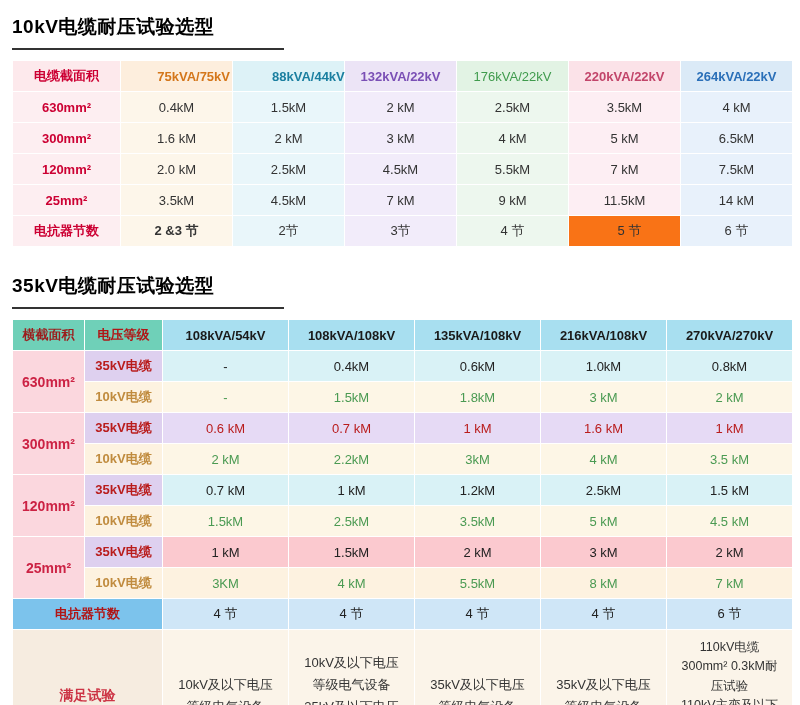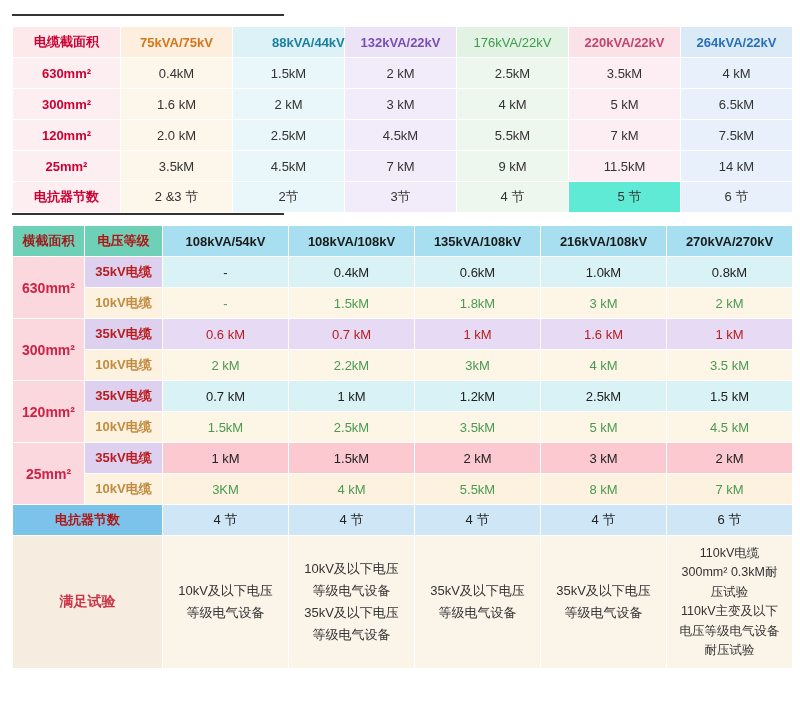--- a/index.html
+++ b/index.html
@@ -42,41 +42,41 @@
     text-align: center;
     font-size: 13px;
     padding: 6px 2px;
     font-weight: normal;
   }
   
   #t1 td {
     height: 18px;
   }
   #t1 .hdr0 { background:#fde9ec; color:#cc0033; font-weight:bold; font-size:13px;margin-top:24px; }
-  #t1 .hdr1 { background:#fdeedd; color:#d4761a; font-weight:bold; }
+  #t1 .hdr1 { background:#fdeedd; color:#d4761a; font-weight:bold;text-align:right; }
   #t1 .hdr2 { background:#ddf2f7; color:#1b7fa0; font-weight:bold;padding-left:39px; }
   #t1 .hdr3 { background:#ece4f6; color:#7a4fb5; font-weight:bold; }
   #t1 .hdr4 { background:#e2f3e4; color:#3f9b4d; font-weight:normal; }
   #t1 .hdr5 { background:#fbe2e8; color:#c2456a; font-weight:bold;text-align:center; }
   #t1 .hdr6 { background:#dbeaf7; color:#2a6fb8; font-weight:bold; }
 
   #t1 .c0 { background:#fdeef1; color:#cc0033; font-weight:bold; }
   #t1 .c1 { background:#fdf6ea; color:#333; }
   #t1 .c2 { background:#e9f6fa; color:#333; }
   #t1 .c3 { background:#f2ecfa; color:#333; }
   #t1 .c4 { background:#edf7ee; color:#333; }
   #t1 .c5 { background:#fdeef3; color:#333; }
   #t1 .c6 { background:#e8f1fb; color:#333; }
 
   #t1 .last0 { background:#fdeef1; color:#cc0033; font-weight:bold; }
-  #t1 .last1 { background:#fdf6ea; }
+  #t1 .last1 { background:#fdf6ea;font-weight:bold; }
   #t1 .last2 { background:#e9f6fa;margin-left:15px; }
   #t1 .last3 { background:#f2ecfa; }
   #t1 .last4 { background:#edf7ee; }
-  #t1 .last5 { background:#5eead4;padding-left:12px; }
+  #t1 .last5 { background:#f97316;padding-left:12px; }
   #t1 .last6 { background:#e8f1fb; }
 
   
   #t2 td {
     height: 16px;
     font-size: 13px;
   }
   #t2 .h-green { background:#6fd0b8; color:#9c1c1c; font-weight:bold; }
   #t2 .h-green2 { background:#6fd0b8; color:#b01616; font-weight:bold; }
   #t2 .h-blue { background:#a8dff0; color:#1a1a1a; font-weight:bold; }
@@ -92,20 +92,21 @@
   #t2 .reactor-label { background:#7cc3ec; color:#b01616; font-weight:bold; }
   #t2 .satisfy-label { background:#f6ece0; color:#cc3344; font-weight:bold; font-size:14px; }
   #t2 .satisfy-cell { background:#fbf4e9; color:#333; font-size:13px; line-height:1.7; padding:8px 4px; vertical-align:middle; }
   #t2 .satisfy-cell.last { line-height:1.55; font-size:12.5px; }
 </style>
 </head>
 <body>
 
 <div class="page">
 
+  <h2 class="section-title">10kV电缆耐压试验选型</h2>
   <div class="title-rule"></div>
 
   <table id="t1">
     <colgroup>
       <col style="width:108px">
         <col style="width:112px">
         <col style="width:112px">
         <col style="width:112px">
         <col style="width:112px">
         <col style="width:112px">
@@ -162,20 +163,21 @@
         <td class="last1">2 &amp;3 节</td>
         <td class="last2">2节</td>
         <td class="last3">3节</td>
         <td class="last4">4 节</td>
         <td class="last5">5 节</td>
         <td class="last6">6 节</td>
       </tr>
     </tbody>
   </table>
 
+  <h2 class="section-title" style="margin-top:26px;">35kV电缆耐压试验选型</h2>
   <div class="title-rule"></div>
 
   <table id="t2">
     <colgroup>
       <col style="width:72px">
         <col style="width:78px">
         <col style="width:126px">
         <col style="width:126px">
         <col style="width:126px">
         <col style="width:126px">

